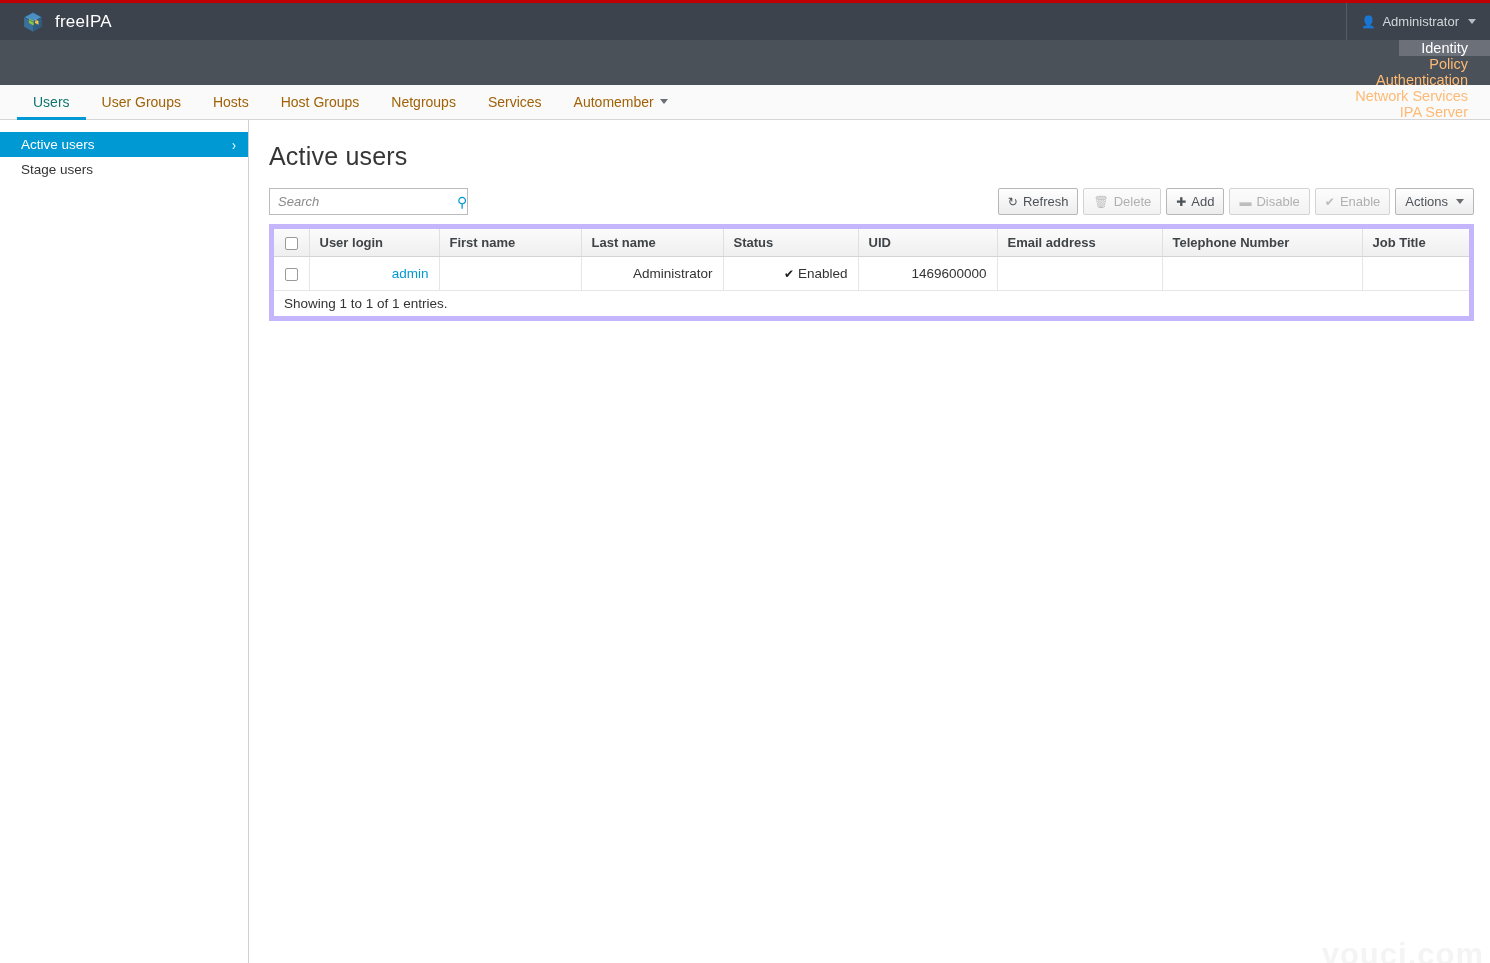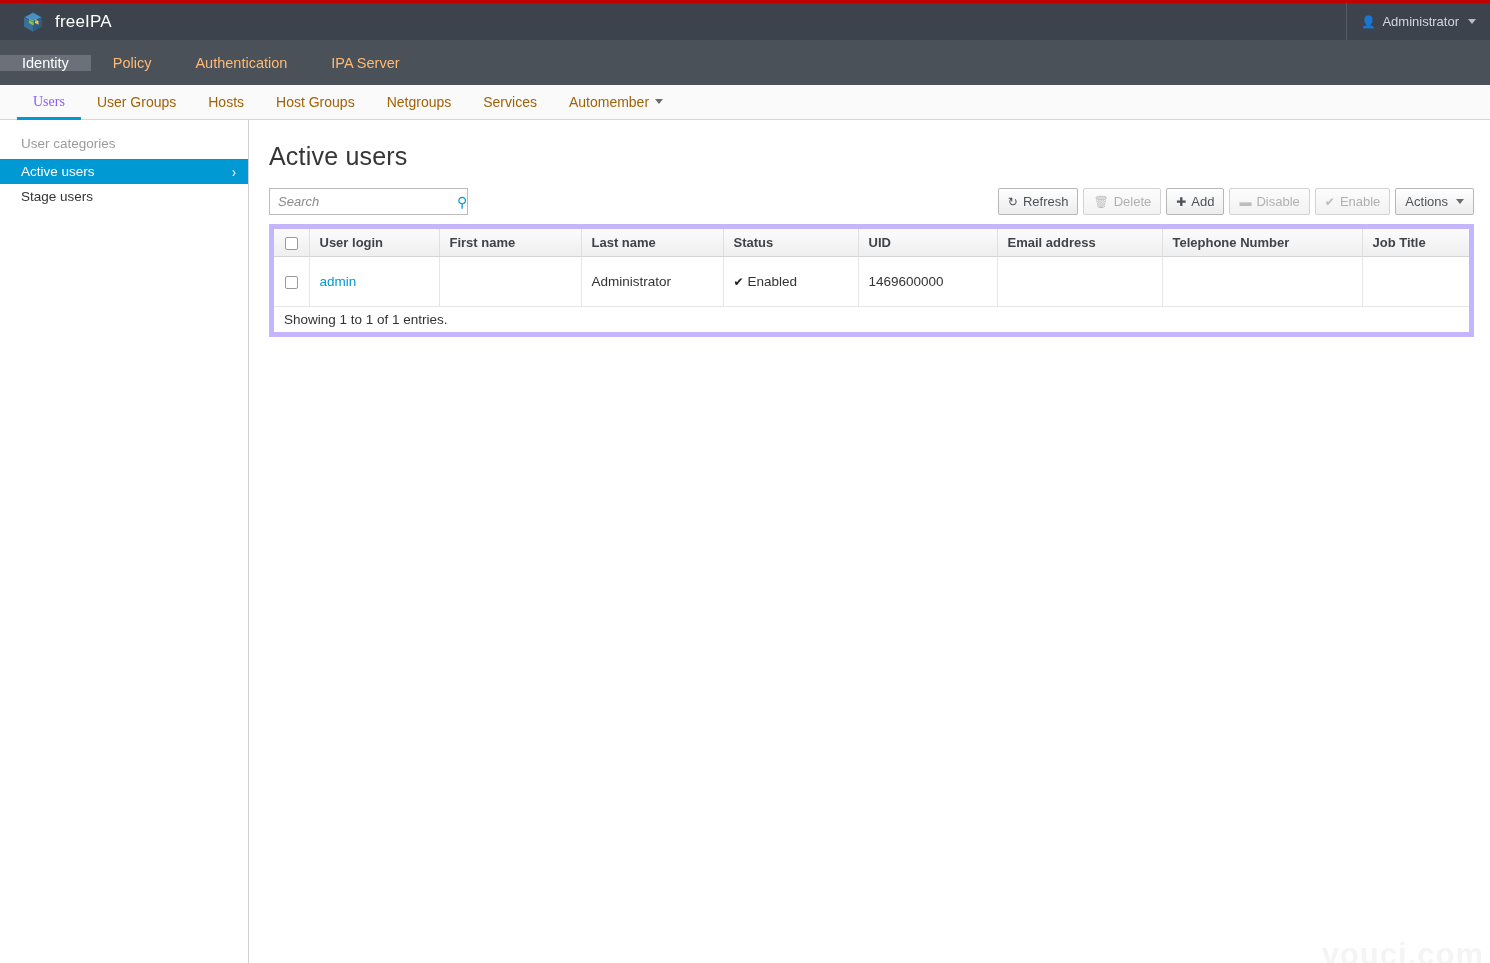--- a/index.html
+++ b/index.html
@@ -38,21 +38,21 @@
   .user-icon { font-size: 12px; color: #d3d6da; }
   .caret-down {
     display: inline-block; width: 0; height: 0; margin-left: 3px;
     border-left: 4px solid transparent; border-right: 4px solid transparent;
     border-top: 5px solid #b9bdc2;
   }
 
   
   .nav-primary {
     height: 45px; background: #4b5159;
-    display: flex; align-items: center;
+    display: flex; align-items: flex-end; flex-direction: column;
   }
   .nav-primary .nav-item {
     display: flex; align-items: center;
     padding: 0 22px;
     color: #fdba74; font-size: 14.5px;
     cursor: pointer; white-space: nowrap;
   }
   .nav-primary .nav-item.active {
     background: #6b7079; color: #ffffff;
   }
@@ -66,21 +66,21 @@
   }
   .nav-secondary .subnav-item {
     display: flex; align-items: center;
     padding: 0 16px;
     font-size: 14px; color: #a16207;
     cursor: pointer; white-space: nowrap;
     border-bottom: 3px solid transparent;
     position: relative; top: 1px;
   }
   .nav-secondary .subnav-item.active {
-    color: #8b5cf6; border-bottom-color: #0099d3; font-family: Liberation Serif, serif;
+    color: #0f766e; border-bottom-color: #0099d3;
   }
   .subnav-caret {
     display: inline-block; width: 0; height: 0; margin-left: 6px;
     border-left: 4px solid transparent; border-right: 4px solid transparent;
     border-top: 5px solid #6a6e73;
   }
 
   
   .body-wrap { display: flex; height: 881px; background: #ffffff; }
 
@@ -178,22 +178,22 @@
     border-right: 1px solid #e0e0e0;
     text-align: left; font-size: 13px; font-weight: bold;
     color: #3f4448; padding: 6px 10px; height: 27px;
     white-space: nowrap; overflow: hidden;
   }
   table.grid th:last-child { border-right: none; }
   table.grid td {
     border-right: 1px solid #e6e6e6;
     border-bottom: 1px solid #e6e6e6;
     font-size: 13.5px; color: #333333;
-    padding: 17px 10px; height: 26px;
-    white-space: nowrap; overflow: hidden;
+    padding: 9px 10px; height: 26px;
+    white-space: nowrap; overflow: hidden; text-align: right;
   }
   table.grid td:last-child { border-right: none; }
   .col-check { width: 35px; text-align: center; }
   table.grid th.col-check, table.grid td.col-check { padding: 5px 0; text-align: center; }
   .cellbox {
     width: 13px; height: 13px; vertical-align: middle;
     border: 1px solid #9a9a9a; background: #fff;
     display: inline-block; border-radius: 2px; cursor: pointer;
   }
   .link-cell { color: #0099d3; cursor: pointer; }
@@ -234,20 +234,21 @@
       <span>Administrator</span>
       <span class="caret-down"></span>
     </div>
   </div>
 </div>
 
 <div class="nav-primary">
   <div class="nav-item active">Identity</div>
   <div class="nav-item">Policy</div>
   <div class="nav-item">Authentication</div>
+  <div class="nav-item">Network Services</div>
   <div class="nav-item">IPA Server</div>
 </div>
 
 <div class="nav-secondary">
   <div class="subnav-item active">
     <span>Users</span>
   </div>
   <div class="subnav-item">
     <span>User Groups</span>
   </div>
@@ -265,21 +266,20 @@
   </div>
   <div class="subnav-item">
     <span>Automember</span>
     <span class="subnav-caret"></span>
   </div>
 </div>
 
 <div class="body-wrap">
 
   <div class="sidebar">
-    <div class="sidebar-heading">User categories</div>
     <div class="sidebar-item active">
       <span>Active users</span>
       <span class="sidebar-chevron">›</span>
     </div>
     <div class="sidebar-item">
       <span>Stage users</span>
     </div>
   </div>
 
   <div class="main">

